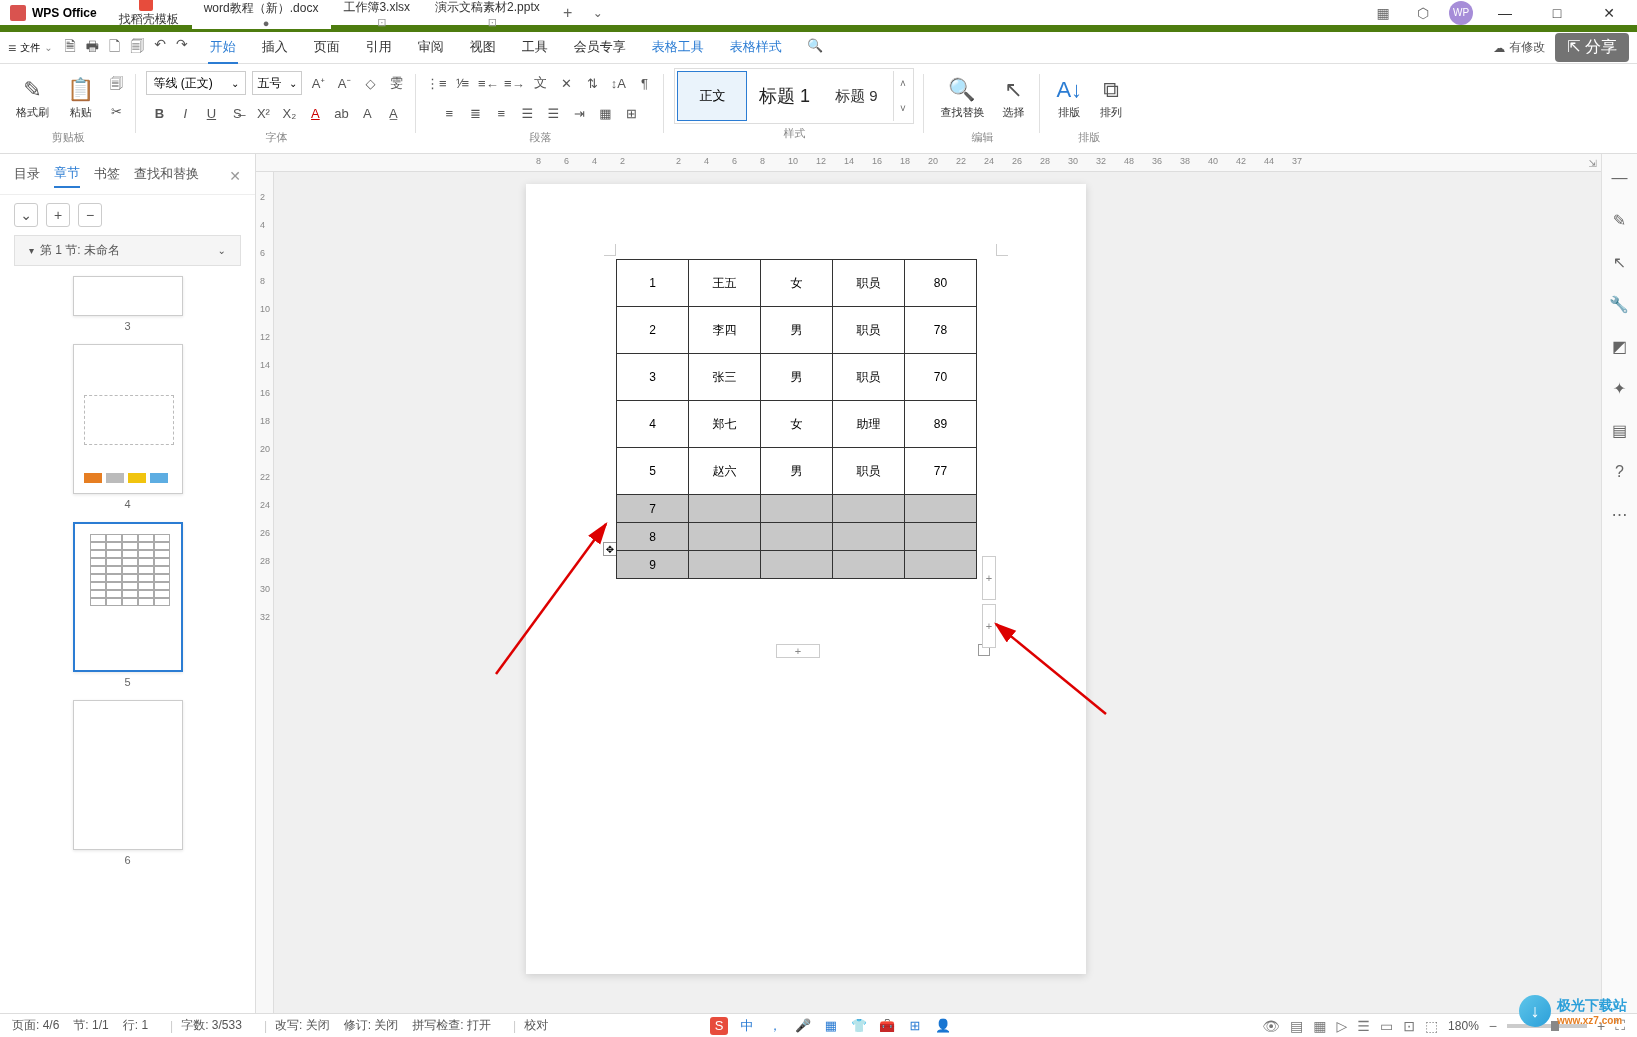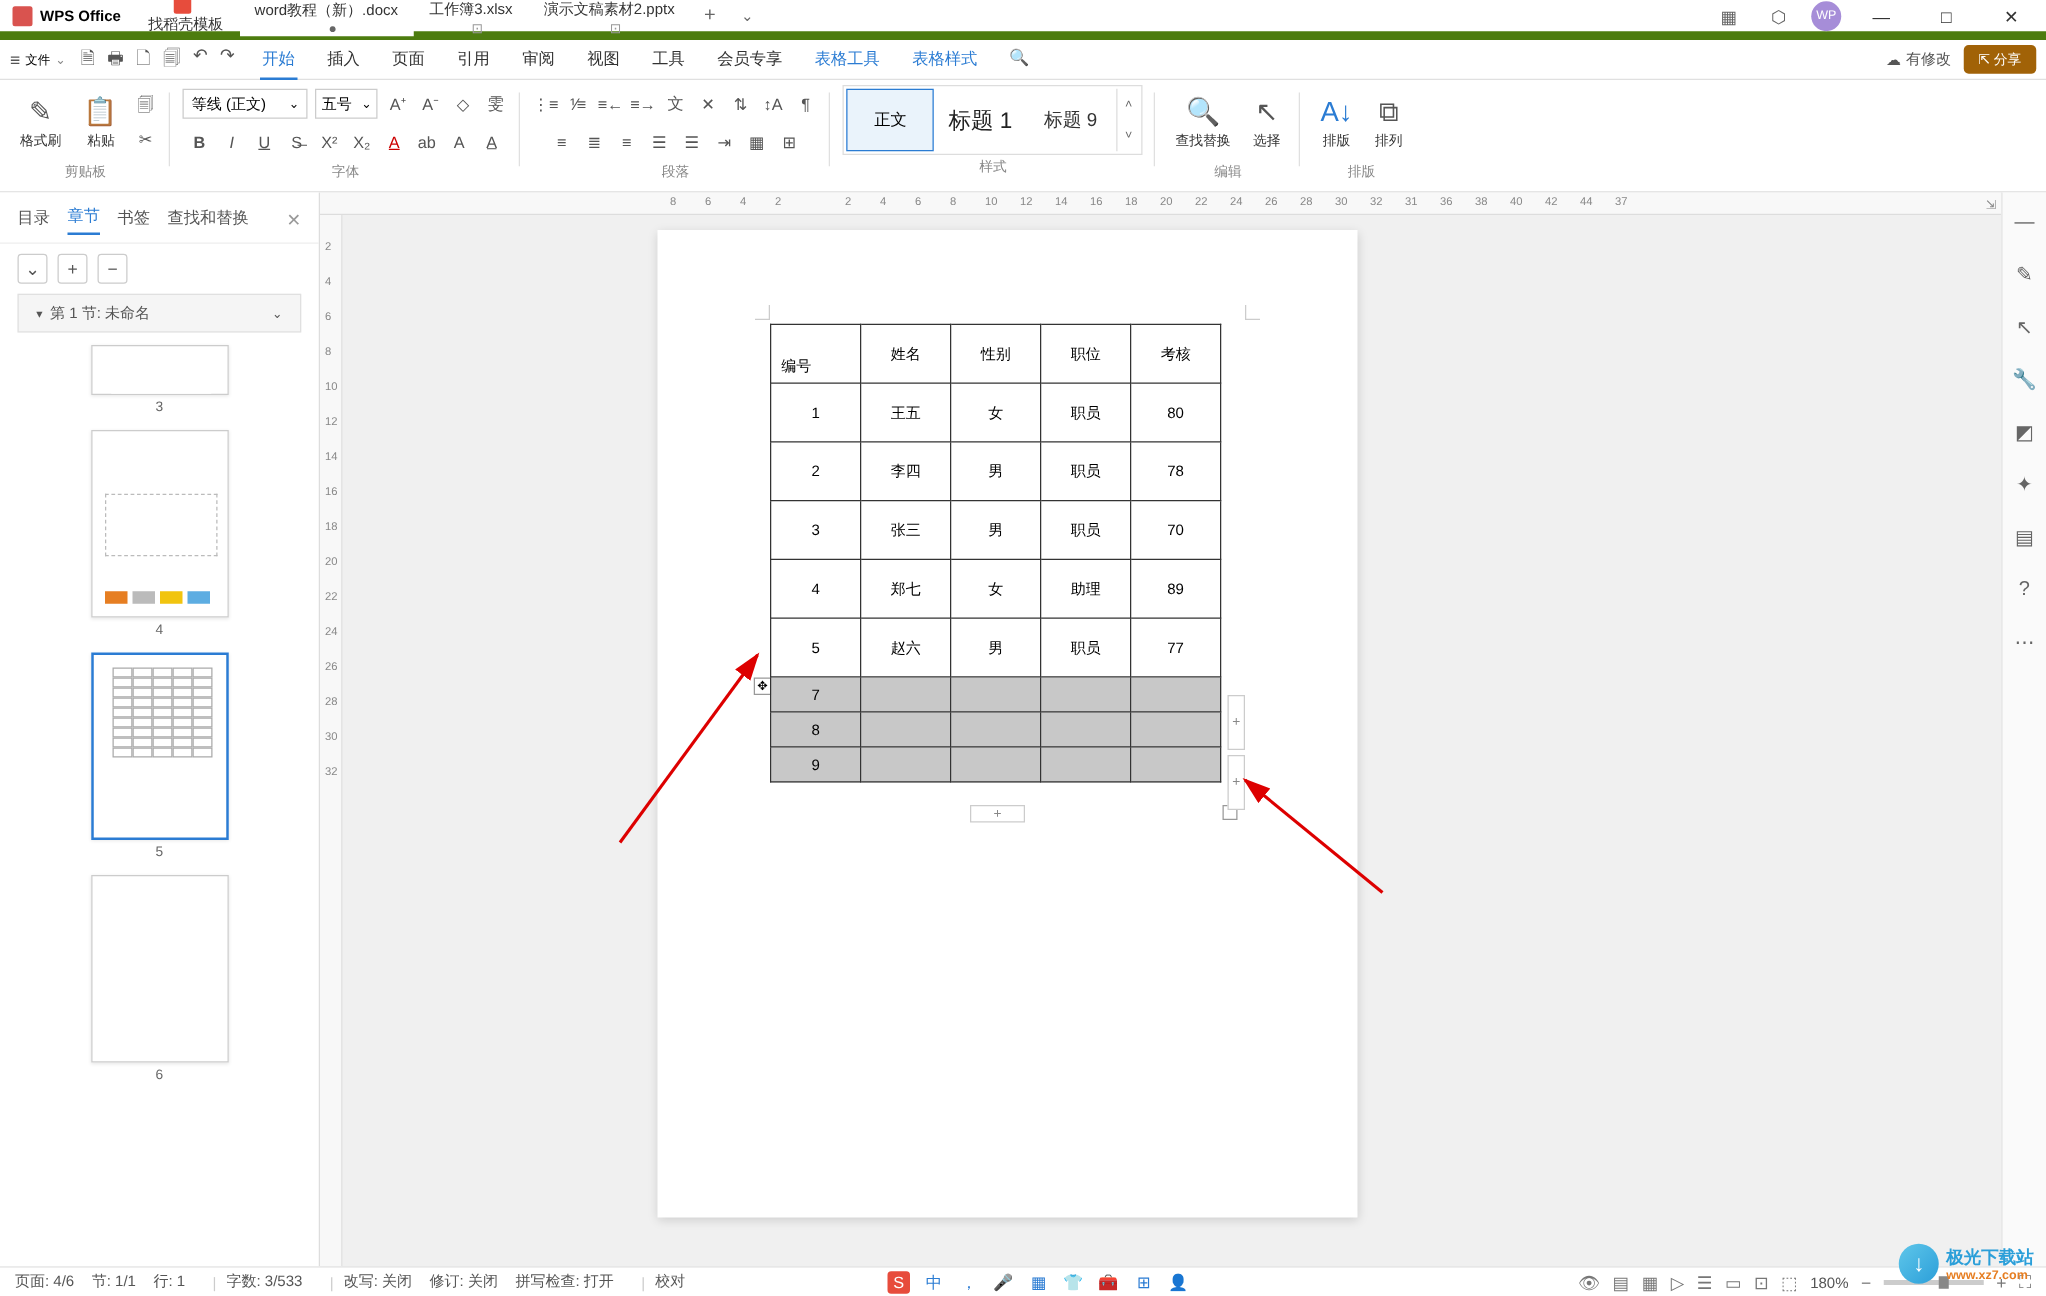--- a/index.html
+++ b/index.html
@@ -29,21 +29,21 @@
 .menu-bar .file-icon { font-size: 14px; color: #555; }
 .menu-bar .file-label { font-size: 10px; }
 .quick-icons { display: flex; gap: 10px; margin-right: 20px; }
 .quick-icons span { color: #555; font-size: 14px; }
 .menu-tabs { display: flex; gap: 22px; }
 .menu-tab { font-size: 13px; color: #333; padding: 6px 2px; cursor: pointer; }
 .menu-tab.active { color: #2b7cd3; border-bottom: 2px solid #2b7cd3; }
 .menu-tab.link { color: #2b7cd3; }
 .menu-right { margin-left: auto; display: flex; align-items: center; gap: 10px; }
 .modify-badge { font-size: 12px; color: #555; display: flex; align-items: center; gap: 4px; }
-.share-btn { background: #a16207; color: #fff; padding: 4px 12px; border-radius: 4px; font-size: 11px; }
+.share-btn { background: #737373; color: #fff; padding: 4px 12px; border-radius: 4px; font-size: 16px; }
 
 
 .ribbon { height: 90px; display: flex; border-bottom: 1px solid #ddd; background: #fff; }
 .ribbon-group { display: flex; flex-direction: column; align-items: center; padding: 4px 10px; position: relative; }
 .ribbon-group::after { content: ""; position: absolute; right: 0; top: 10px; bottom: 20px; width: 1px; background: #e0e0e0; }
 .ribbon-group:last-child::after { display: none; }
 .ribbon-row { display: flex; align-items: center; gap: 6px; height: 30px; }
 .ribbon-label { font-size: 11px; color: #888; margin-top: 2px; }
 .rb-btn { display: flex; flex-direction: column; align-items: center; font-size: 11px; color: #333; padding: 2px 6px; }
 .rb-btn .icon { font-size: 18px; color: #555; }
@@ -457,21 +457,21 @@
         <span class="tick" style="left: 588px;">14</span>
         <span class="tick" style="left: 616px;">16</span>
         <span class="tick" style="left: 644px;">18</span>
         <span class="tick" style="left: 672px;">20</span>
         <span class="tick" style="left: 700px;">22</span>
         <span class="tick" style="left: 728px;">24</span>
         <span class="tick" style="left: 756px;">26</span>
         <span class="tick" style="left: 784px;">28</span>
         <span class="tick" style="left: 812px;">30</span>
         <span class="tick" style="left: 840px;">32</span>
-        <span class="tick" style="left: 868px;">31</span>
+        <span class="tick" style="left: 868px;">48</span>
         <span class="tick" style="left: 896px;">36</span>
         <span class="tick" style="left: 924px;">38</span>
         <span class="tick" style="left: 952px;">40</span>
         <span class="tick" style="left: 980px;">42</span>
         <span class="tick" style="left: 1008px;">44</span>
         <span class="tick" style="left: 1036px;">37</span>
       </div>
     <div class="ruler-v" id="ruler-v">
         <span class="tick" style="top: 20px;">2</span>
         <span class="tick" style="top: 48px;">4</span>
@@ -491,27 +491,20 @@
         <span class="tick" style="top: 440px;">32</span>
       </div>
     <span class="expand-icon">⇲</span>
 
     <div class="page" style="left:270px">
       <div class="page-margin-tl"></div>
       <div class="page-margin-tr"></div>
       <div class="move-handle">✥</div>
       <table class="doc-table">
         <tbody>
-            <tr>
-          <th class="num-label">编号</th>
-          <th>姓名</th>
-          <th>性别</th>
-          <th>职位</th>
-          <th>考核</th>
-        </tr>
         <tr>
               <td>1</td>
               <td>王五</td>
               <td>女</td>
               <td>职员</td>
               <td>80</td>
             </tr>
         <tr>
               <td>2</td>
               <td>李四</td>

